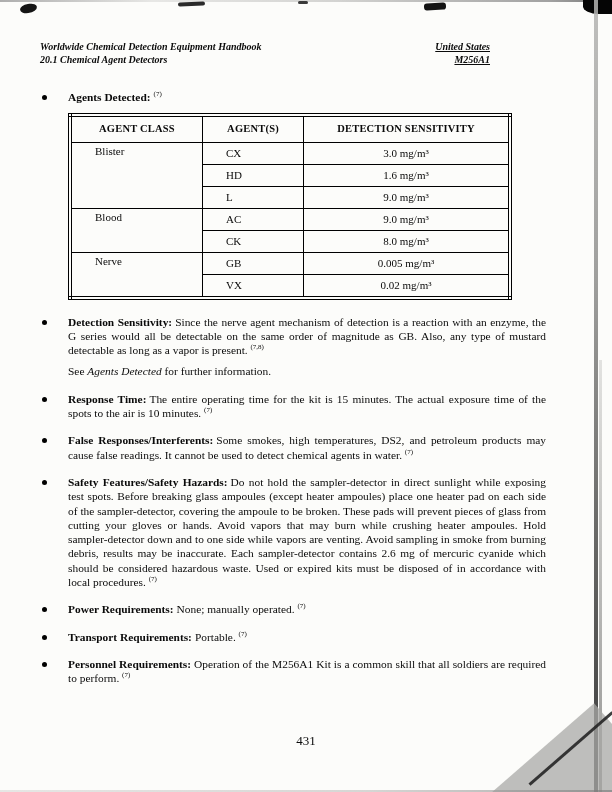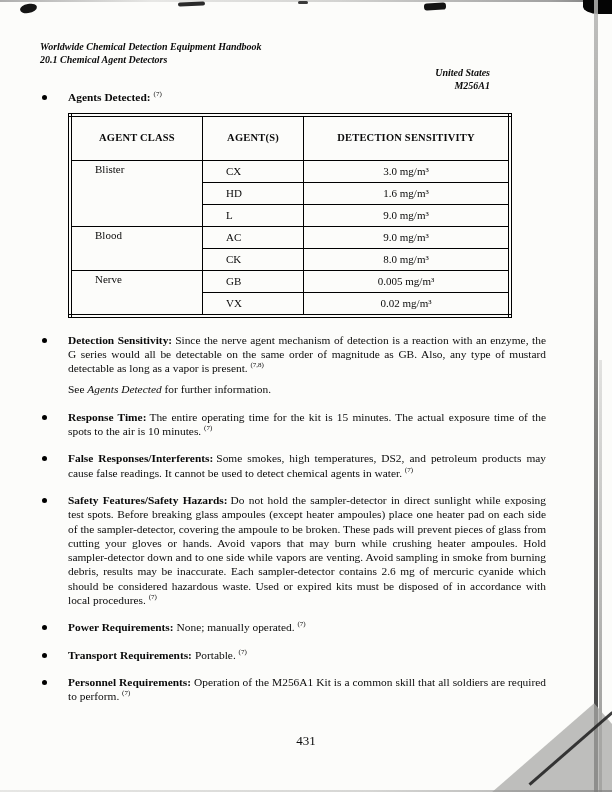--- a/index.html
+++ b/index.html
@@ -25,40 +25,40 @@
   .a-rightline { left:594px; top:0; width:4px; height:792px;
     background:linear-gradient(180deg,#b5b5b3,#8f8f8d 35%,#4a4a48 70%,#1a1a1a); opacity:.85; }
   .a-rightline2 { left:599px; top:360px; width:3px; height:432px; background:linear-gradient(180deg,#d7d7d5,#6a6a68); opacity:.7; }
   .a-corner { right:-28px; bottom:-34px; width:160px; height:80px; background:#a9a9a7; transform:rotate(-41deg); opacity:.75; }
   .a-corner-line { right:-14px; bottom:42px; width:110px; height:3px; background:#1c1c1c; transform:rotate(-41deg); opacity:.85; }
   .a-bottomline { left:0; bottom:0; width:612px; height:2px; background:linear-gradient(90deg,#d8d8d6,#bdbdbb 60%,#777); opacity:.6; }
 
   
   .header { position:absolute; left:40px; top:40px; right:40px;
     display:flex; justify-content:space-between;
-    font-size:10px; line-height:13px; font-weight:700; font-style:italic;flex-direction:column; }
-  .header-right { text-align:right; margin-right:82px; }
+    font-size:10px; line-height:13px; font-weight:700; font-style:italic; }
+  .header-right { text-align:right; margin-right:82px;text-decoration:underline; }
 
   
   .content { position:absolute; left:40px; top:90px; width:506px;
     font-size:11.4px; line-height:14.3px; }
   .bullet-item { display:flex; margin-bottom:13px; }
   .marker { flex:0 0 28px; }
   .dot { display:block; width:5px; height:5px; border-radius:50%; background:#000; margin-top:5px; margin-left:2px; }
   .bullet-body { flex:1 1 auto; text-align:justify; }
   .label { font-weight:700; margin-right:3px; }
   .ref { font-size:7px; vertical-align:super; line-height:0; white-space:nowrap; }
   .see-para { margin:7px 0 0 0; text-align:left; }
   .ital { font-style:italic; }
 
   
   table.agents { border-collapse:collapse; border:4px double #000; margin:9px 0 2px 0; }
   table.agents th {
     border:1px solid #000; font-size:10.5px; font-weight:700;
-    padding:14px 4px; text-align:center; letter-spacing:.2px;
+    padding:5px 4px; text-align:center; letter-spacing:.2px;
   }
   table.agents td { border:1px solid #000; font-size:11px; height:19px; padding:1px 23px; }
   td.cls { vertical-align:top; padding-top:3px; width:84px; text-align:left; }
   td.agt { width:54px; text-align:left; padding-left:8px; }
   td.sens { width:158px; text-align:center;margin-top:16px; }
 
   
   .footer { position:absolute; left:0; top:733px; width:612px; text-align:center;
     font-size:13px; }
 </style>

